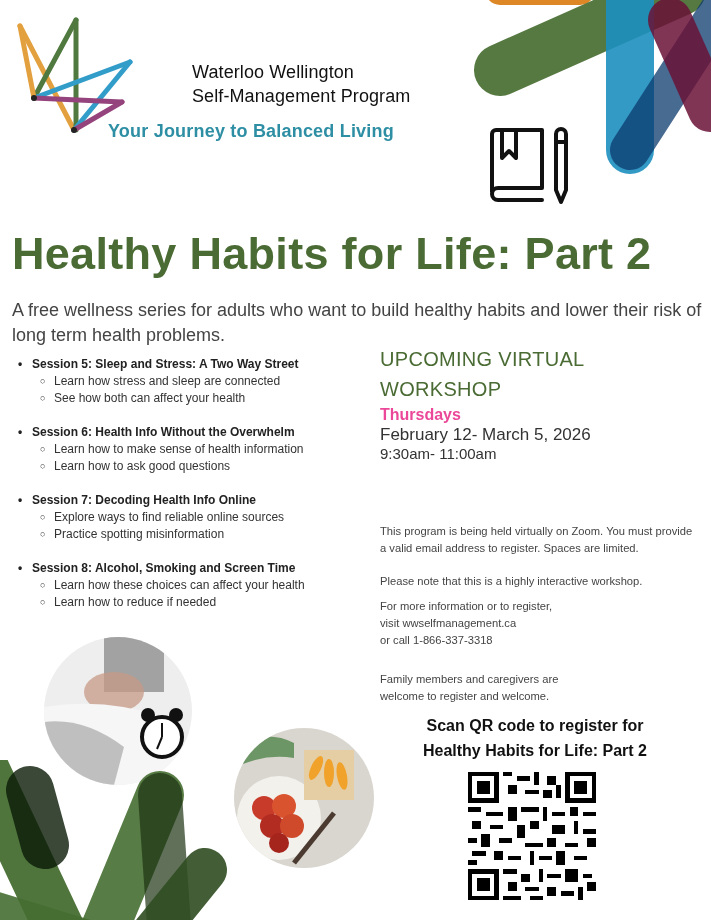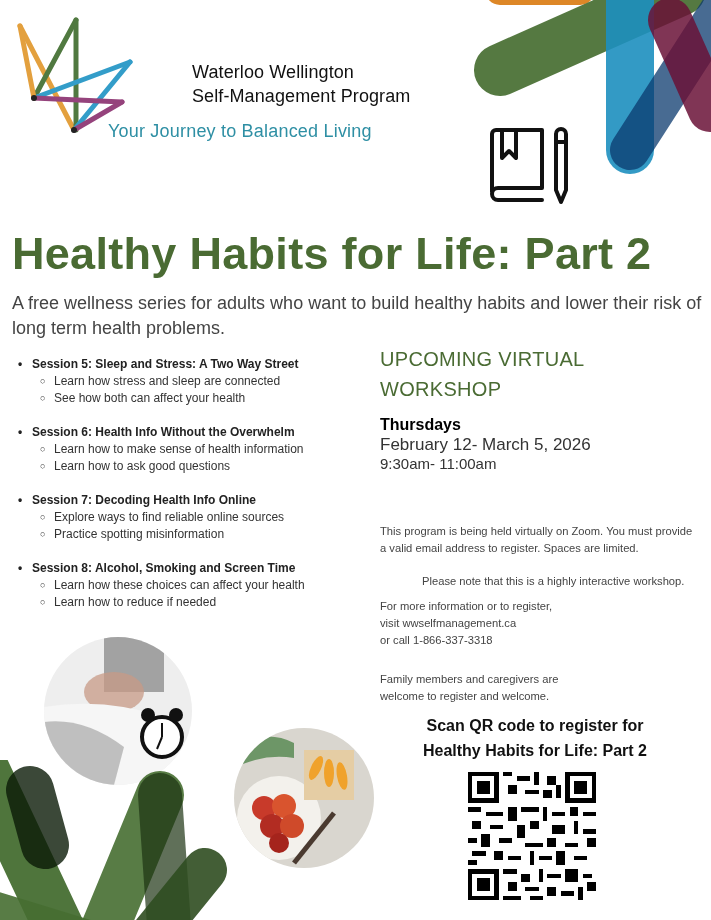--- a/index.html
+++ b/index.html
@@ -7,51 +7,51 @@
       width: 711px; height: 920px; position: relative; overflow: hidden;
       background: #ffffff;
       font-family: "Liberation Sans", "DejaVu Sans", sans-serif;
       color: #222;
     }
     .abs { position: absolute; }
 
     
     .logo-mark { left: 14px; top: 14px; width: 120px; width: 120px; height: 120px; }
     .logo-title { left: 146px; top: 60px; font-size: 18px; line-height: 24px; color: #111; font-weight: 500; letter-spacing: 0.1px; margin-left: 46px; }
-    .logo-tagline { left: 108px; top: 121px; font-size: 18px; color: #2e8fa4; letter-spacing: 0.2px; }
+    .logo-tagline { left: 108px; top: 121px; font-size: 18px; color: #2e8fa4; letter-spacing: 0.2px; font-weight: bold; }
 
     
     .top-shapes { left: 460px; top: 0; width: 251px; height: 180px; }
     .bottom-shapes { left: 0; top: 760px; width: 240px; height: 160px; }
 
     .book-icon { left: 484px; top: 120px; width: 90px; width: 90px; height: 90px; }
 
     
     .main-title { left: 12px; top: 228px; font-size: 45px; font-weight: bold; color: #4a6b33; letter-spacing: 0.3px; white-space: nowrap; }
-    .subtitle { left: 12px; top: 291px; width: 690px; font-size: 18px; line-height: 25px; color: #444; }
+    .subtitle { left: 12px; top: 298px; width: 690px; font-size: 18px; line-height: 25px; color: #444; }
 
     
     .sessions { left: 18px; top: 355px; width: 350px; }
     .session { margin-bottom: 16px; }
     .session-title { font-size: 12px; font-weight: bold; color: #222; line-height: 18px; display: flex; }
     .session-title .dot { width: 14px; flex: none; font-size: 12px; }
     .session-item { font-size: 12px; line-height: 17px; color: #333; padding-left: 22px; display: flex; }
     .session-item .ring { width: 14px; flex: none; font-size: 9px; line-height: 17px; }
 
     
     .workshop { left: 380px; top: 344px; width: 320px; }
     .workshop-heading { font-size: 20px; line-height: 30px; color: #4a6b33; font-weight: 500; letter-spacing: 0.3px; }
-    .workshop-day { font-size: 16px; font-weight: bold; color: #000000; margin-top: 12px; }
+    .workshop-day { font-size: 16px; font-weight: bold; color: #ec4899; margin-top: 2px; }
     .workshop-dates { font-size: 17px; color: #333; line-height: 21px; }
     .workshop-time { font-size: 15px; color: #333; line-height: 18px; }
 
     .info { left: 380px; top: 493px; width: 320px; font-size: 11.2px; line-height: 17px; color: #444; }
     .info p { margin: 0 0 12px 0; }
     .info .p1 { margin-bottom: 16px; margin-top: 30px; }
-    .info .p2 { margin-bottom: 8px; margin-left: 42px; }
+    .info .p2 { margin-bottom: 8px; }
     .info .p3 { margin-bottom: 22px; }
 
     .qr-heading { left: 380px; top: 713px; width: 310px; text-align: center; font-size: 16px; line-height: 25px; font-weight: bold; color: #111; }
     .qr { left: 468px; top: 772px; width: 128px; height: 128px; }
 
     
     .photo { border-radius: 50%; overflow: hidden; }
     .photo-sleep { left: 44px; top: 637px; width: 148px; height: 148px; }
     .photo-food { left: 234px; top: 728px; width: 140px; height: 140px; }
   </style>

